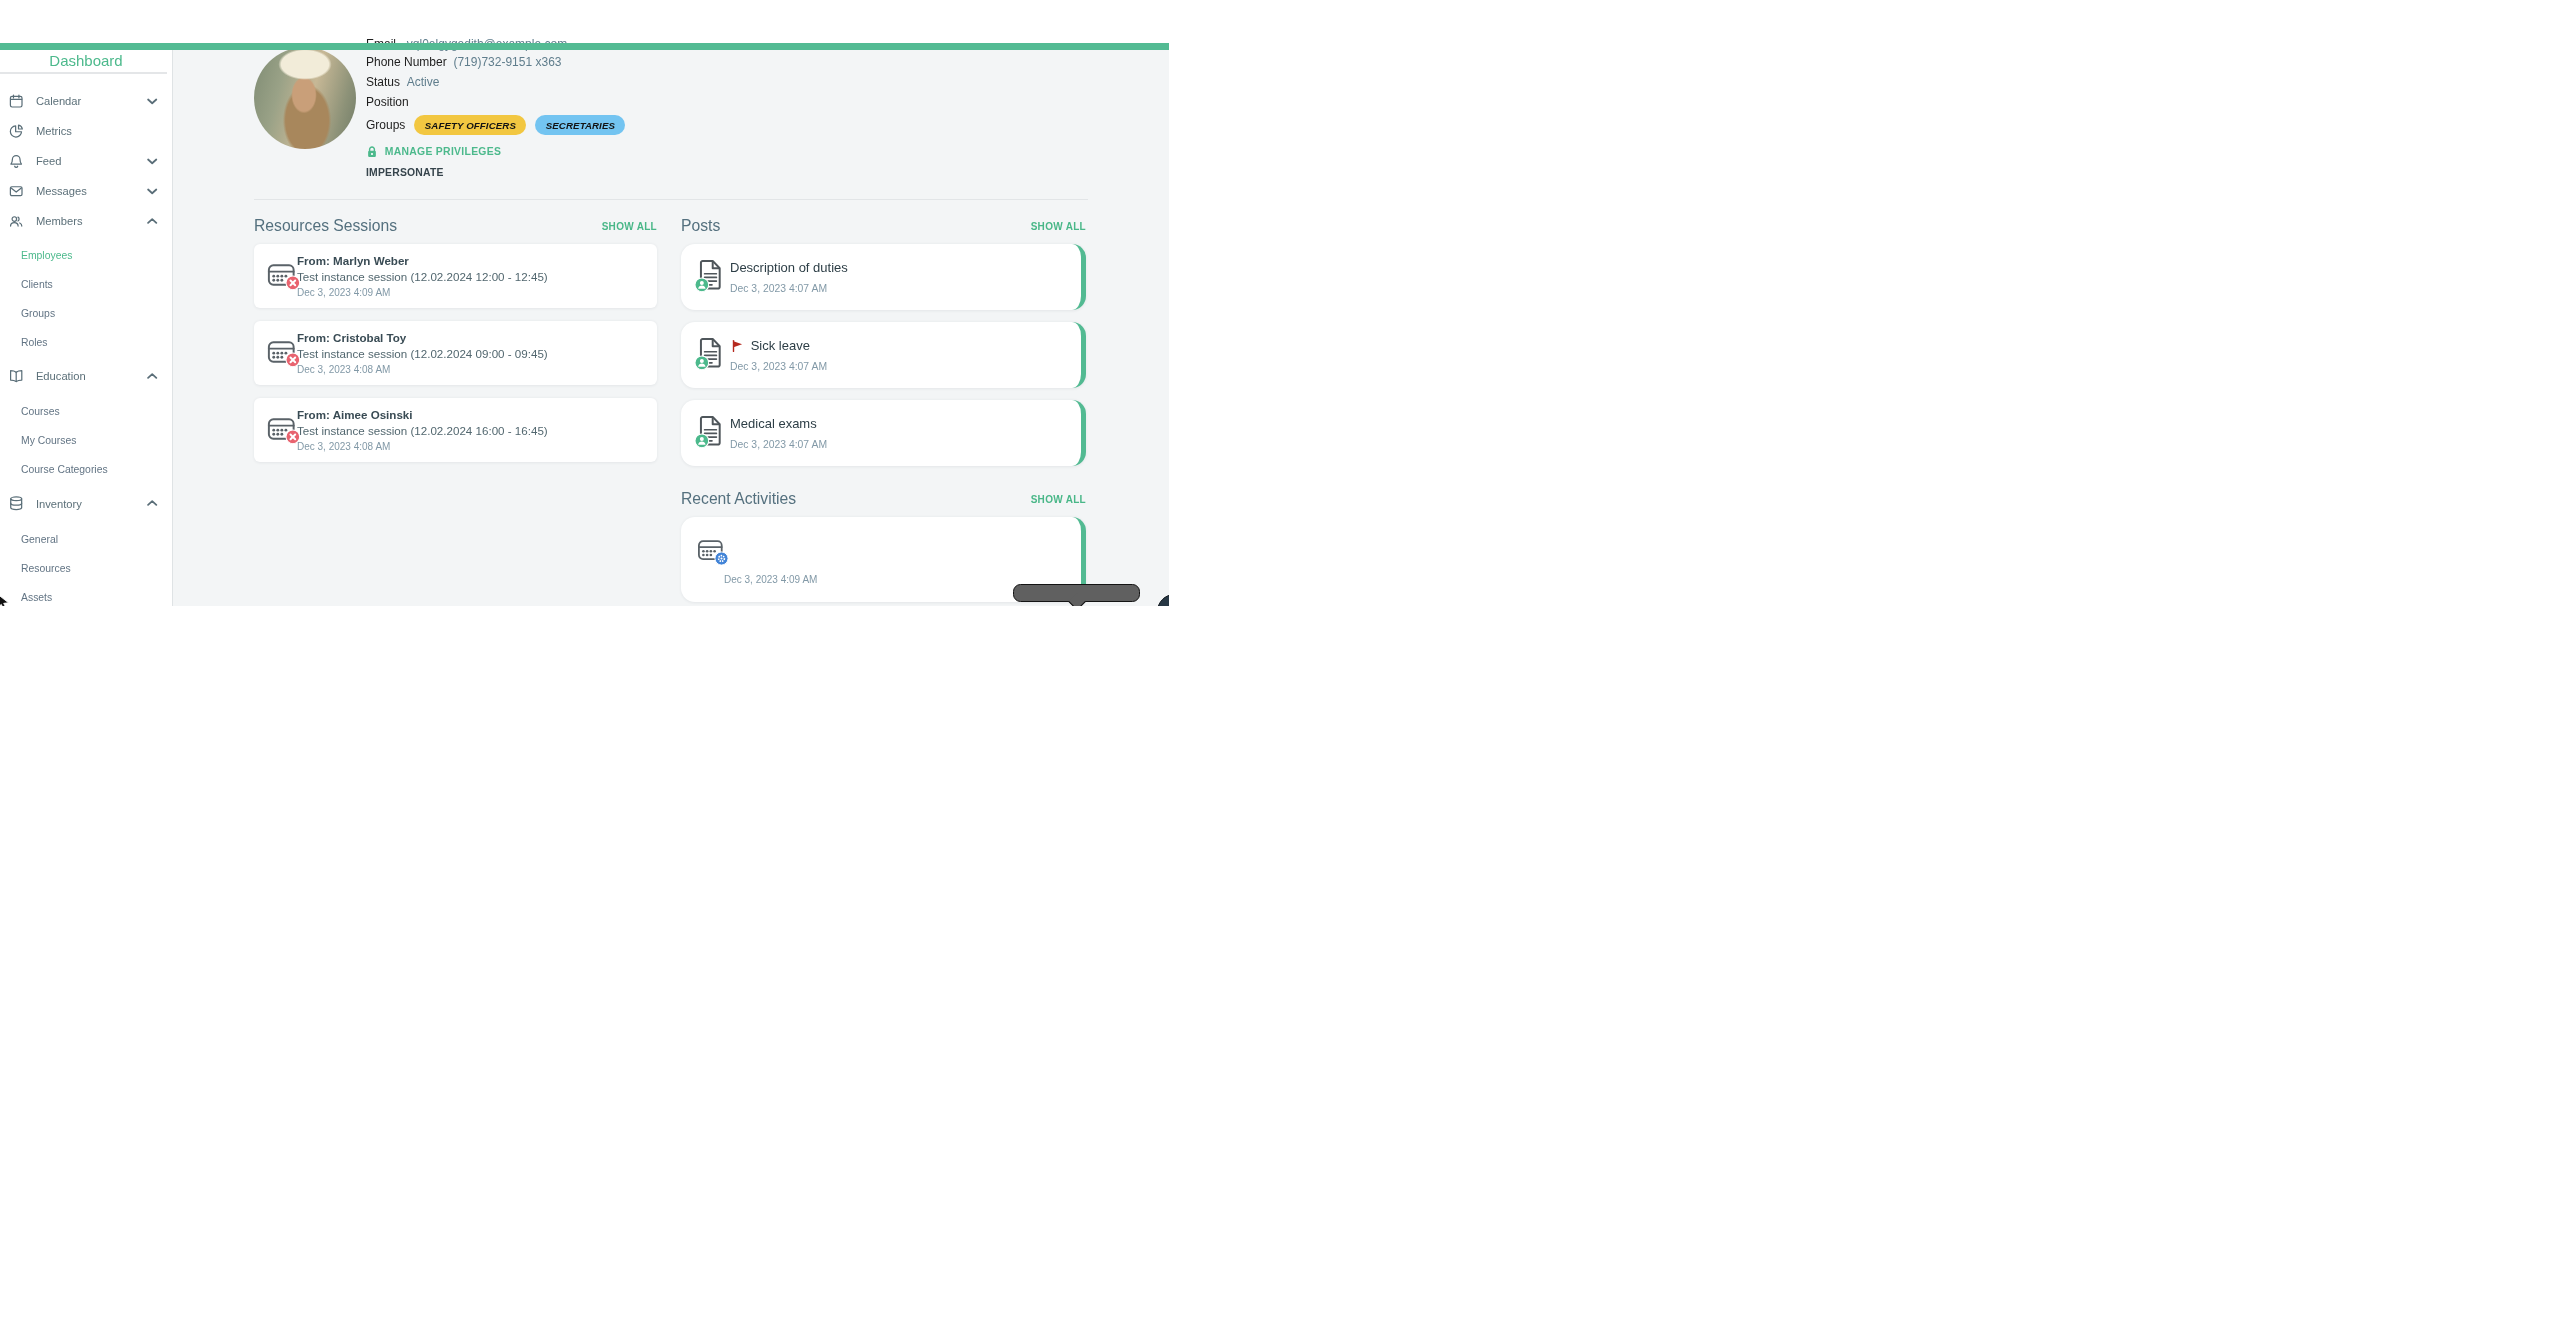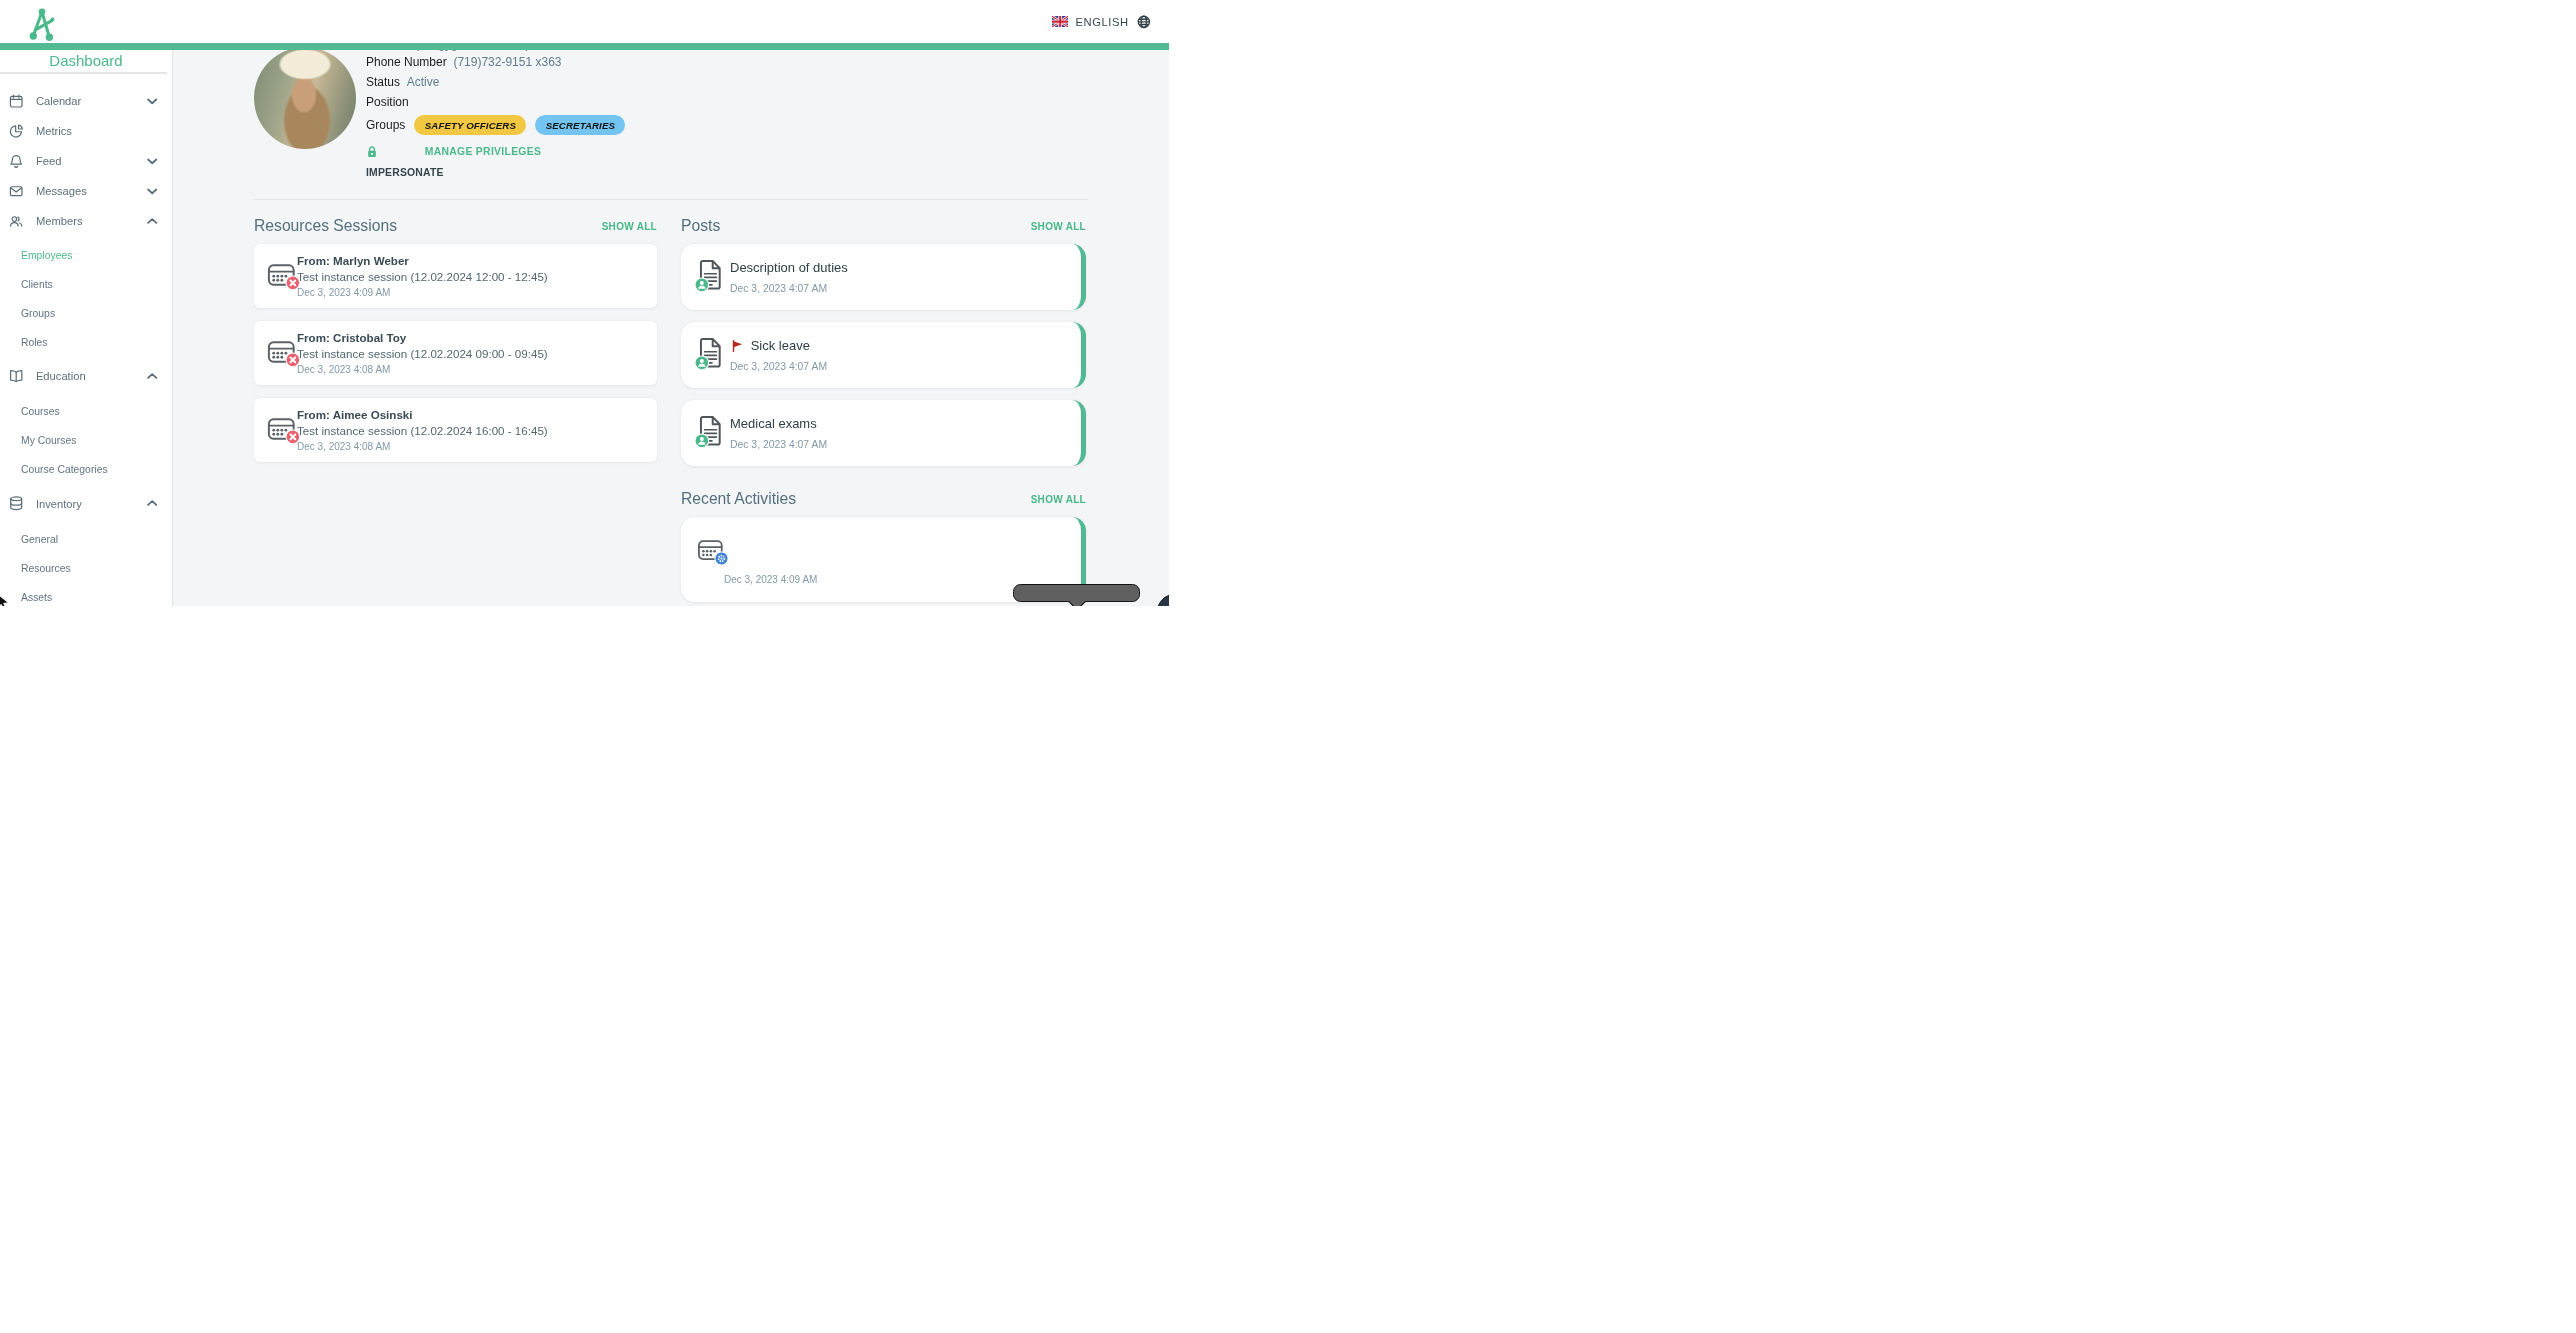--- a/index.html
+++ b/index.html
@@ -40,21 +40,21 @@
       radial-gradient(43px 25px at 50% 17%, #f2ecd9 0 55%, rgba(242,236,217,0) 62%),
       radial-gradient(19.4px 28px at 49% 47%, #c99f79 0 58%, rgba(201,159,121,0) 66%),
       radial-gradient(39px 58px at 52% 72%, #a8875c 0 55%, rgba(168,135,92,0) 62%),
       linear-gradient(105deg,#7e8b73 0%,#9aa287 28%,#c7b896 55%,#8d9278 82%,#6f7b66 100%);}
 
   .p-row{position:absolute;left:366px;z-index:3;font-size:12px;white-space:nowrap;display:flex;align-items:center;}
   .p-label{color:#1e1e1e;}
   .p-value{color:#5f7d8c;margin-left:6.7px;}
   .chip{display:inline-block;margin-left:9px;padding:4.5px 10.4px;border-radius:11.2px;
         font-size:9.7px;font-weight:bold;color:#131313;letter-spacing:0.1px;cursor:pointer;font-style:italic;}
-  #manage-row{cursor:pointer;gap:40px;}
+  #manage-row{cursor:pointer;}
   #manage-row .lock{width:12px;height:13.4px;display:inline-flex;}
   #manage-row .txt{margin-left:6.7px;color:#4cb98c;font-size:10.4px;font-weight:bold;letter-spacing:0.3px;}
   #impersonate{color:#36444c;font-size:10.4px;font-weight:bold;letter-spacing:0.2px;cursor:pointer;}
 
   #profile-divider{position:absolute;left:254px;top:199px;width:834px;height:0.7px;background:#e2e5e7;z-index:3;}
 
   .sec-head{position:absolute;display:flex;align-items:center;justify-content:space-between;z-index:3;}
   .sec-title{font-size:15.7px;color:#54707e;}
   .show-all{font-size:10px;font-weight:bold;color:#49b788;letter-spacing:0.3px;cursor:pointer;}
 
@@ -213,34 +213,20 @@
 
 <div id="page">
 
   <div id="main-bg"></div>
 
   <div id="email-clip">
     <span class="lbl">Email</span>
     <span class="val">vql0elgygedith@example.com</span>
   </div>
 
-  <div id="header">
-    <svg id="logo" viewBox="0 0 46 50" width="34" height="37">
-        <use href="#ic-logo"></use>
-      </svg>
-    <div id="lang">
-      <svg width="16.4" height="11.2" viewBox="0 0 22 15">
-          <use href="#ic-ukflag"></use>
-        </svg>
-      <span class="lang-label">ENGLISH</span>
-      <svg width="15.7" height="15.7" viewBox="0 0 21 21">
-          <use href="#ic-globe"></use>
-        </svg>
-    </div>
-  </div>
   <div id="greenbar"></div>
 
   <div id="sidebar">
     <div class="sb-title">Dashboard</div>
     <div class="sb-divider"></div>
     <div id="nav">
 
       <div class="nav-item">
         <span class="nav-ic">
             <svg class="i" viewBox="0 0 22 22" width="16.4" height="16.4">

